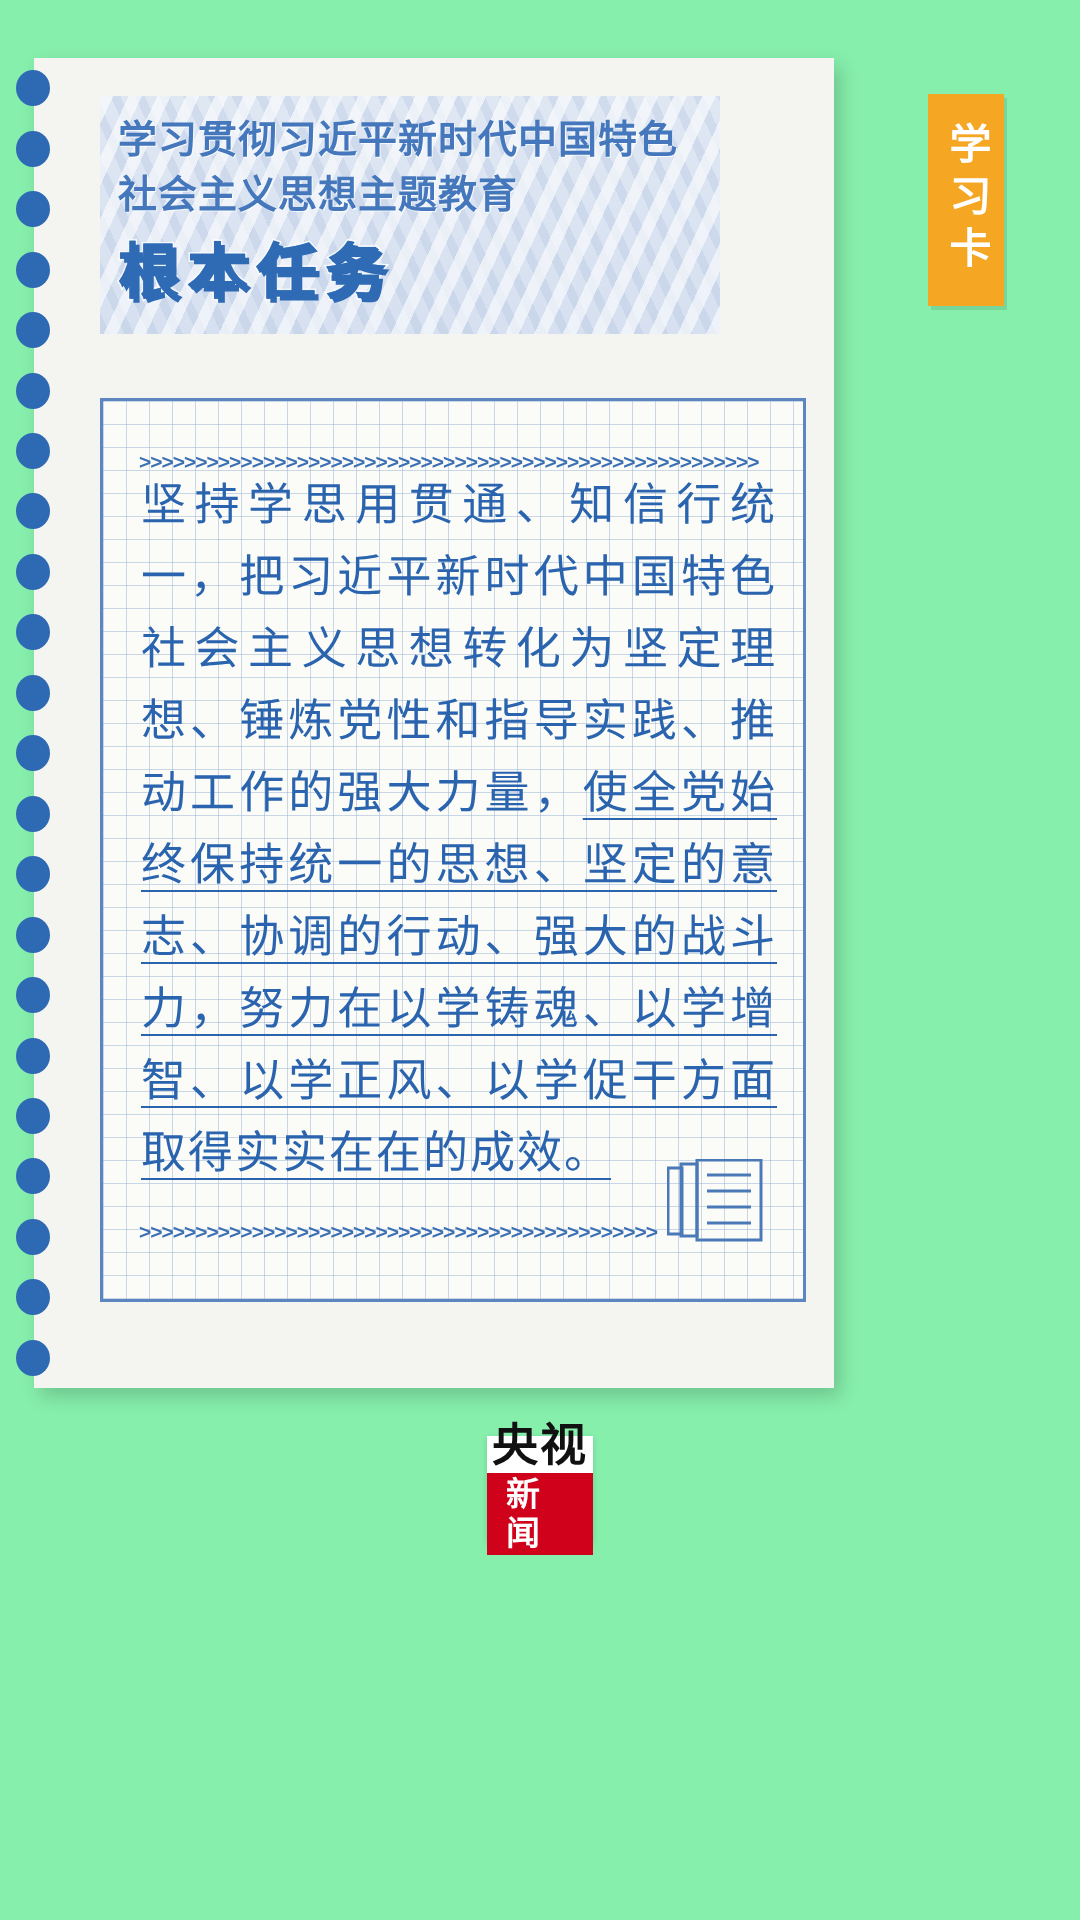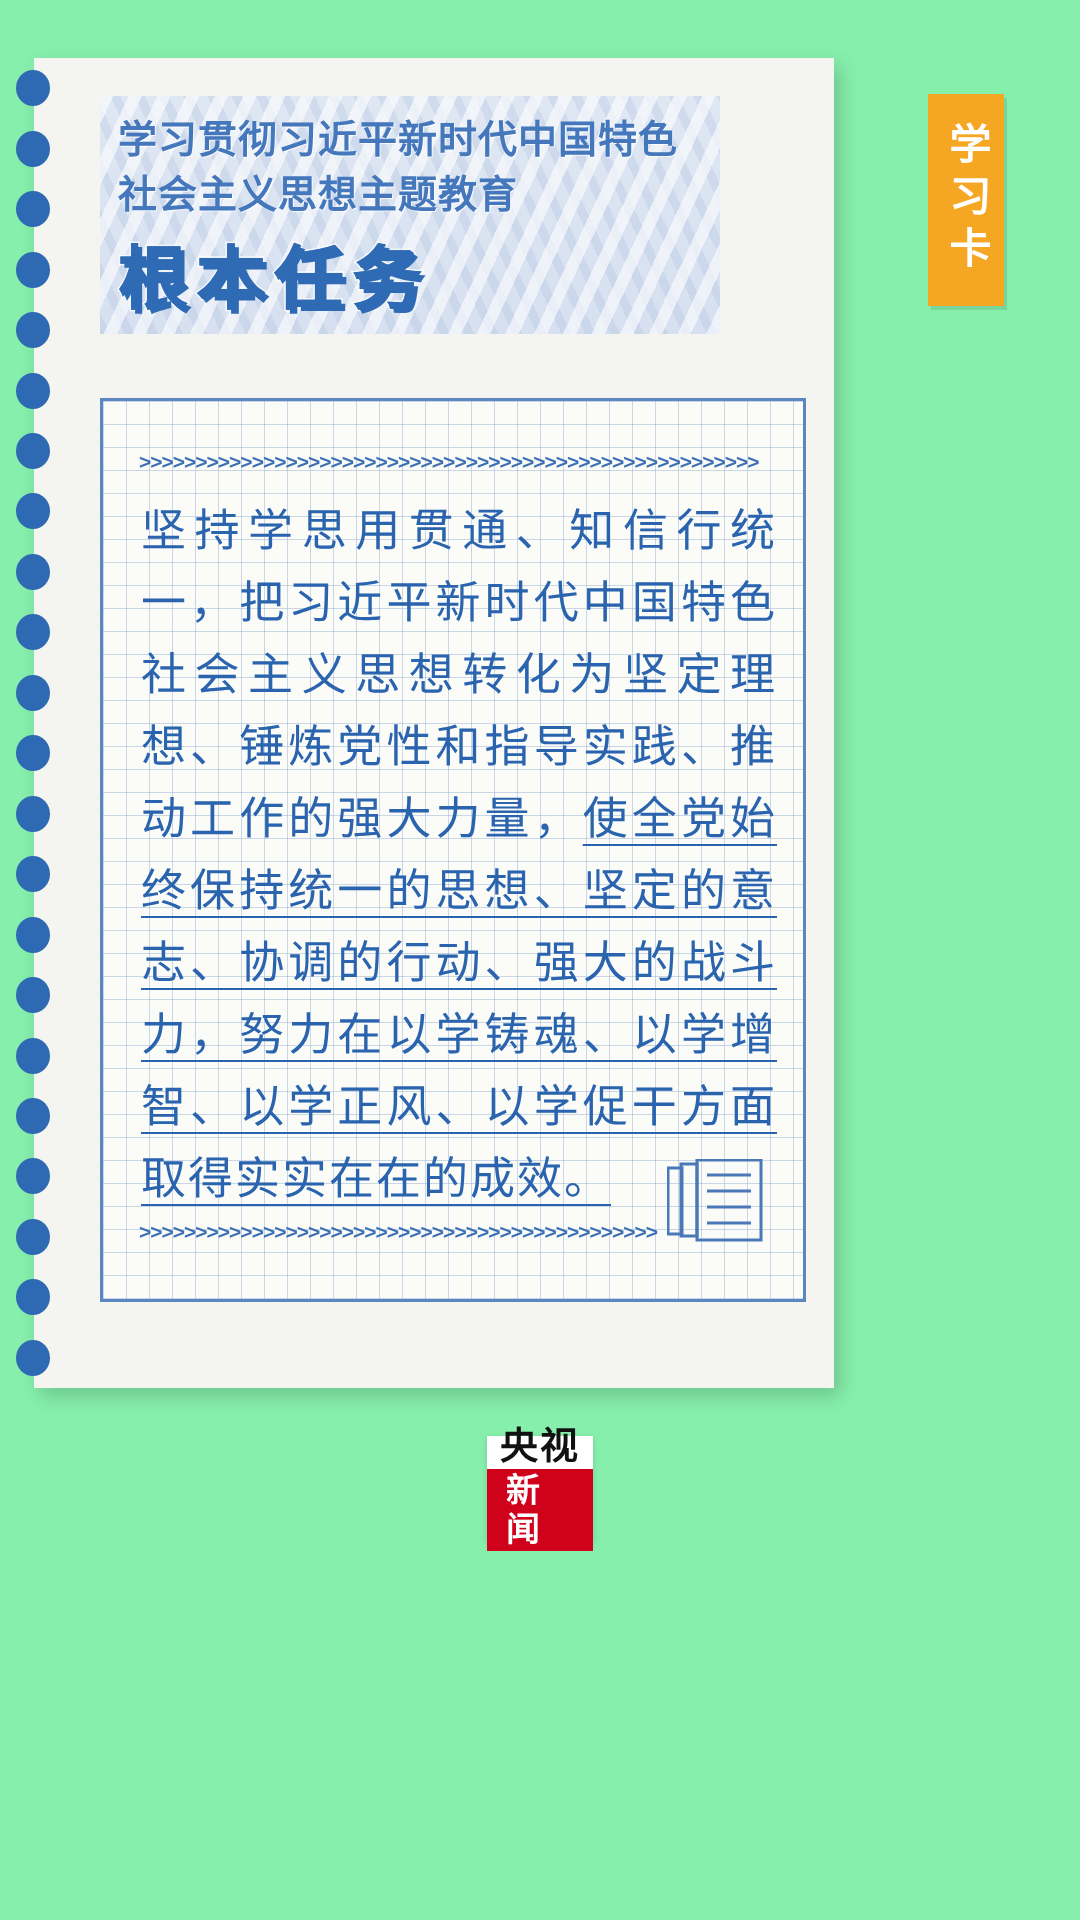--- a/index.html
+++ b/index.html
@@ -91,21 +91,21 @@
     color: #4477bb;
     text-shadow: 1px 1px 0 rgba(255,255,255,0.75);
     white-space: pre-line;
   }
 
   .big-title {
     position: absolute;
     left: 118px;
     top: 222px;
     font-family: "Liberation Serif", serif;
-    font-size: 70px;
+    font-size: 61px;
     font-weight: 700;
     letter-spacing: 8px;
     color: #2f6bb5;
     -webkit-text-stroke: 3px #ffffff;
     paint-order: stroke fill;
     text-shadow:
        4px 4px 0 #2f6bb5,
        0 0 1px #2f6bb5;
   }
 
@@ -161,21 +161,21 @@
     letter-spacing: -1px;
     white-space: nowrap;
     line-height: 22px;
   }
   .chevron-top { top: 50px; }
   .chevron-bottom { top: 820px; width: 556px; }
 
   .note-body {
     position: absolute;
     left: 38px;
-    top: 94px;
+    top: 68px;
     width: 636px;
     font-family: "Liberation Serif", serif;
     font-size: 45px;
     line-height: 72px;
     letter-spacing: 2px;
     color: #2a64ae;
     text-align: justify;
     text-justify: inter-character;
   }
   .note-body .u {
@@ -205,21 +205,21 @@
     background: #ffffff;
     display: flex;
     flex-direction: column;
     align-items: center;
     justify-content: center;
     gap: 4px;
     box-shadow: 0 2px 6px rgba(0,0,0,0.15);
   }
   .logo-line1 {
     font-family: "Liberation Serif", serif;
-    font-size: 38px;
+    font-size: 46px;
     font-weight: 700;
     color: #111111;
     letter-spacing: 2px;
     line-height: 1;
   }
   .logo-line2 {
     font-family: "Liberation Serif", serif;
     font-size: 34px;
     font-weight: 700;
     color: #ffffff;

